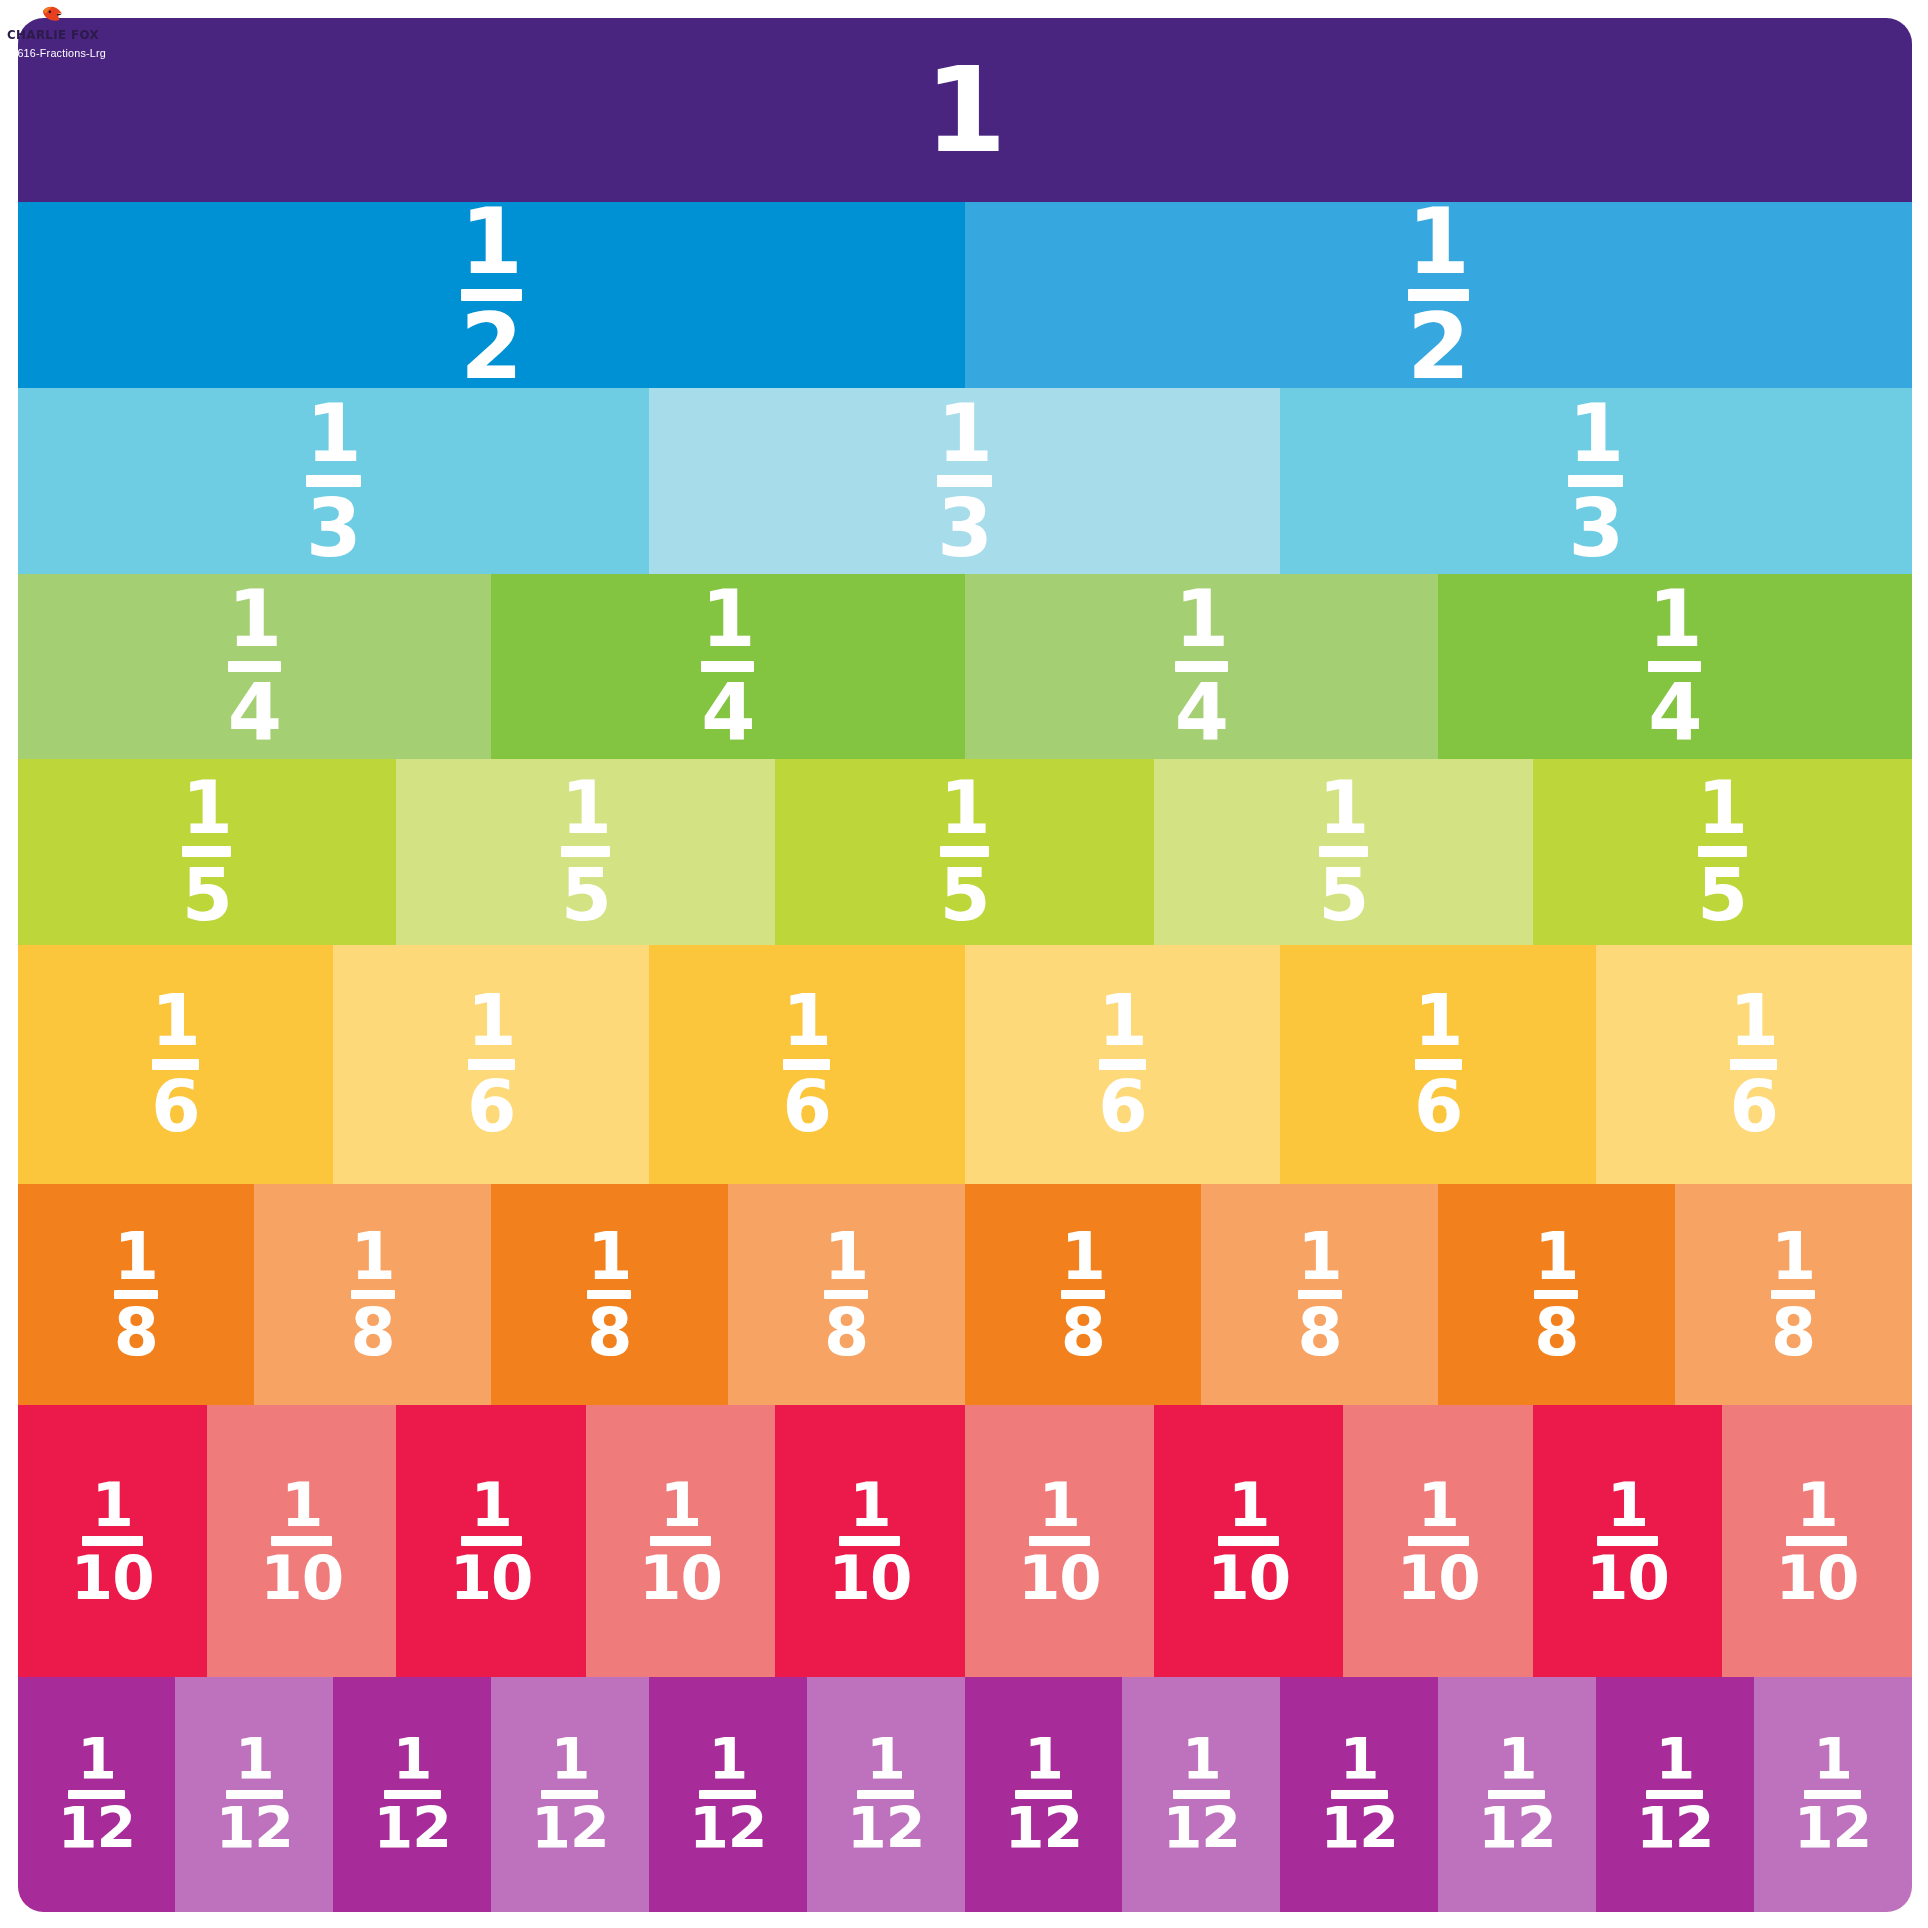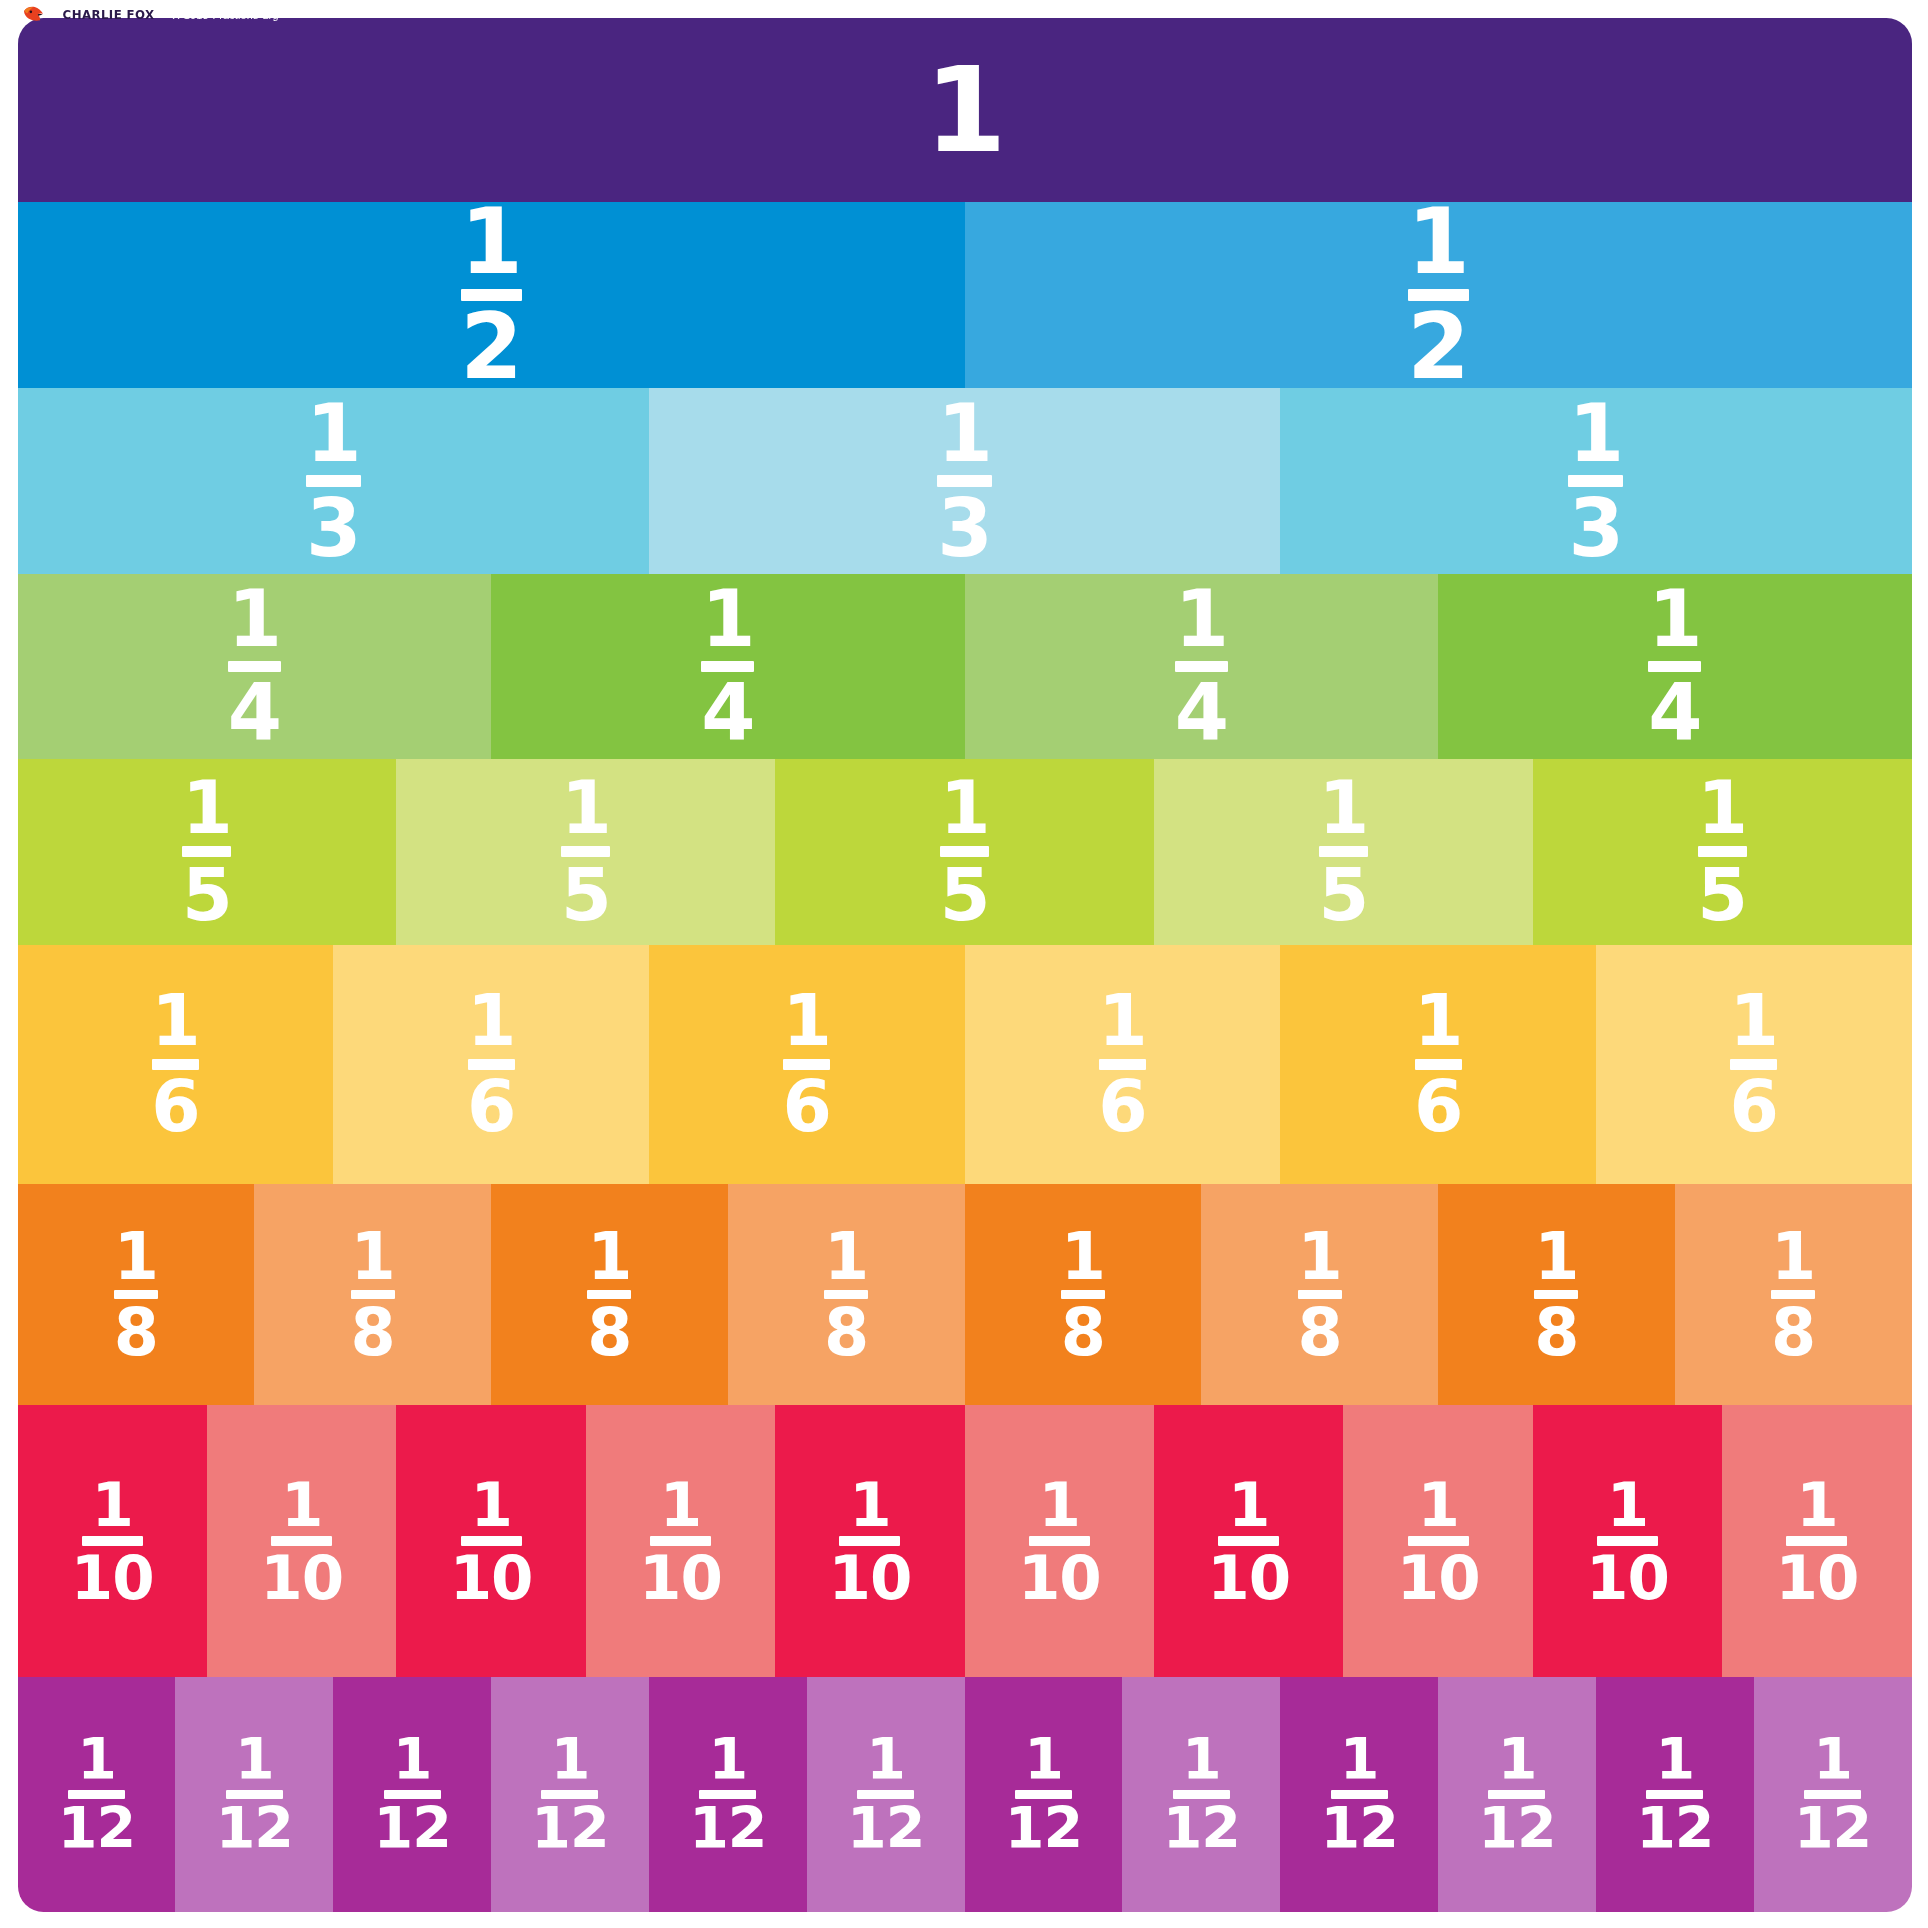--- a/index.html
+++ b/index.html
@@ -108,27 +108,28 @@
 
   .row-tenths   .fraction-glyph { font-size: 61px; }
   .row-tenths   .frac-bar { width: 61px;  height: 9.8px; margin: 2.9px 0; }
 
   .row-twelfths .fraction-glyph { font-size: 57px; }
   .row-twelfths .frac-bar { width: 57px;  height: 8.8px;  margin: 2.9px 0; }
 
   
   #brand-badge {
     position: absolute;
-    left: 23px;
+    left: 0;
     top: 5.9px;
     display: flex;
     align-items: center;
-    gap: 18px;
+    gap: 5px;
     z-index: 5;
     pointer-events: none;
+    flex-direction: column;
   }
   #brand-badge .fox-mark {
     width: 21.6px;
     height: 17.6px;
     flex: 0 0 auto;
     display: block;
   }
   #brand-badge .brand-name {
     color: #2b1a4a;
     font-family: "DejaVu Sans", sans-serif;
@@ -525,17 +526,17 @@
     </div>
 
   <div id="brand-badge">
     <svg class="fox-mark" viewBox="0 0 44 36" aria-hidden="true">
       <path d="M2 10 C6 3, 16 0, 24 2 C31 4, 37 9, 41 16 C37 15, 33 15, 30 17 C33 20, 35 24, 35 29 C28 31, 19 30, 12 26 C6 22, 2 16, 2 10 Z" fill="#E8401F"></path>
       <path d="M3 9 C7 4, 14 2, 20 3 C15 6, 11 10, 9 15 C6 14, 4 12, 3 9 Z" fill="#F07A20"></path>
       <circle cx="16" cy="12" r="2.6" fill="#241018"></circle>
       <path d="M30 17 C33 16, 37 16, 40 17 C37 19, 34 20, 31 20 Z" fill="#241018"></path>
     </svg>
     <span class="brand-name">CHARLIE FOX</span>
-    <span class="doc-code">X-1013-Fractions-Lrg</span>
+    <span class="doc-code">X-2616-Fractions-Lrg</span>
   </div>
 
 </div>
 
 
 </body></html>

